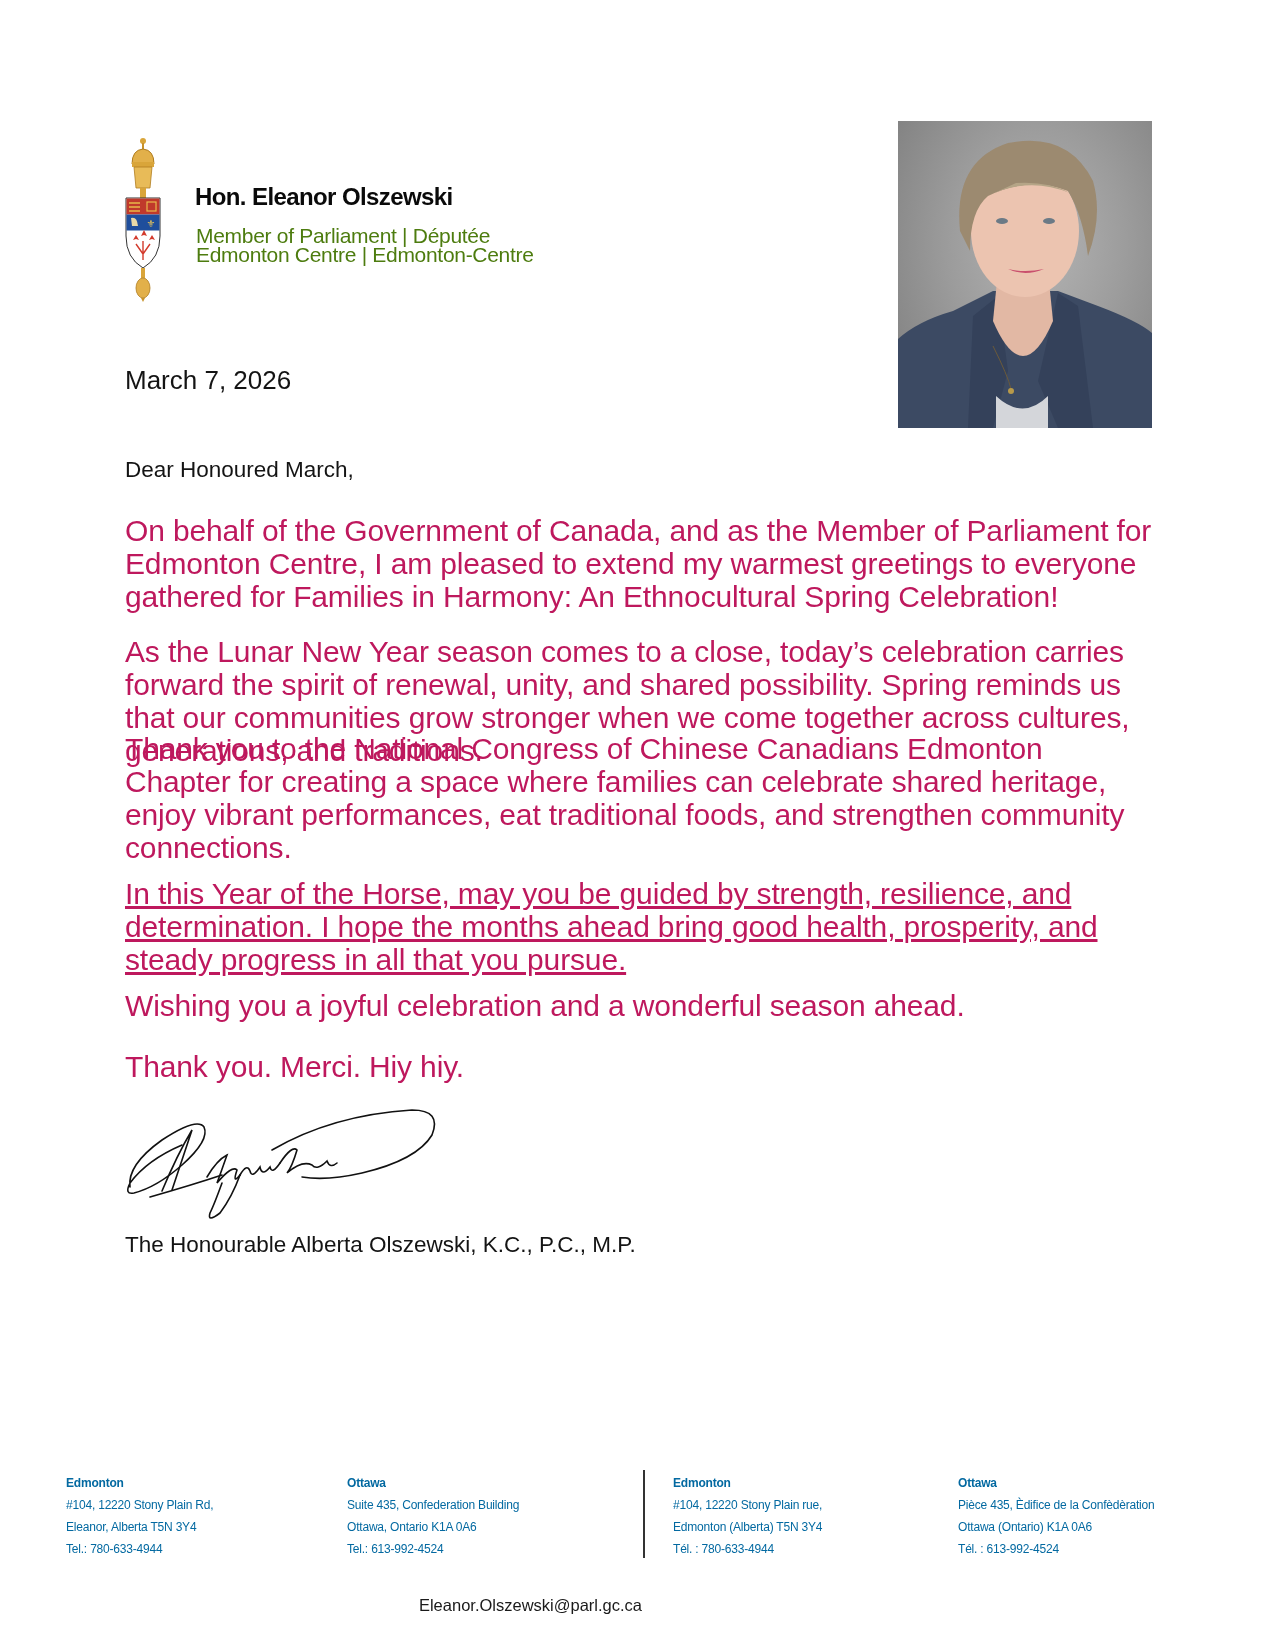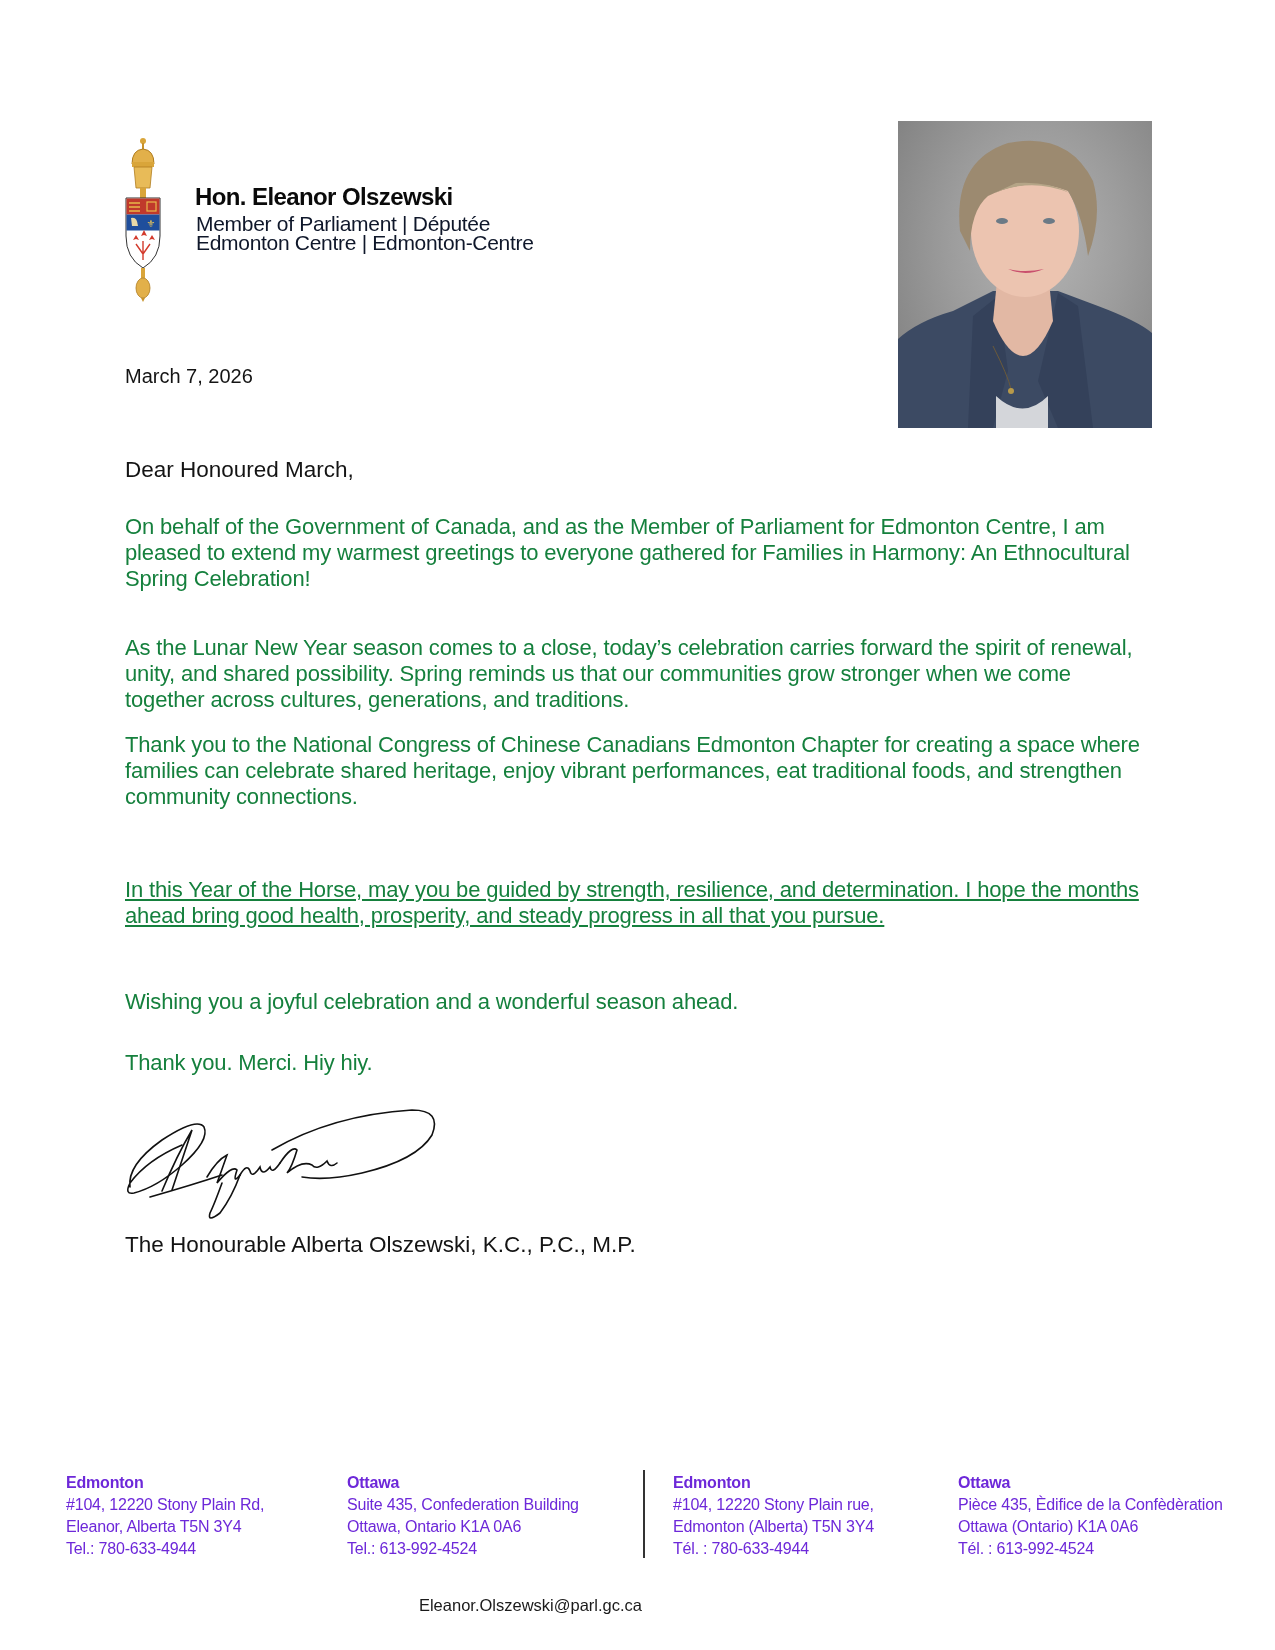--- a/index.html
+++ b/index.html
@@ -3,39 +3,39 @@
 <meta charset="utf-8">
 <style>
   html, body { margin: 0; padding: 0; background: #ffffff; }
   body { width: 1275px; height: 1650px; position: relative; overflow: hidden;
          font-family: "Liberation Sans", "DejaVu Sans", sans-serif; color: #111; }
   .abs { position: absolute; }
 
   
   .logo { left: 123px; top: 136px; width: 40px; height: 166px; }
   .title { left: 195px; top: 183px; font-size: 24px; font-weight: bold; letter-spacing: -0.6px; white-space: nowrap; color: #0a0a0a; }
-  .subtitle { left: 196px; top: 215px; font-size: 21px; line-height: 18px; white-space: nowrap; color: #0f172a; letter-spacing: -0.3px; }
+  .subtitle { left: 196px; top: 227px; font-size: 21px; line-height: 18px; white-space: nowrap; color: #4d7c0f; letter-spacing: -0.3px; }
   .subtitle div { height: 19px; }
 
   .photo { left: 898px; top: 121px; width: 254px; height: 307px; overflow: hidden;
            background: radial-gradient(ellipse at 55% 40%, #b4b4b4 0%, #9c9c9c 45%, #7a7a7a 100%); }
   .date { left: 125px; top: 365px; font-size: 22.5px; }
   .salutation { left: 125px; top: 457px; font-size: 22.5px; }
-  .para { position: absolute; left: 125px; width: 1030px; font-size: 22px; line-height: 26px; letter-spacing: -0.15px; color: #15803d; }
+  .para { position: absolute; left: 125px; width: 1030px; font-size: 30px; line-height: 33px; letter-spacing: -0.15px; color: #be185d; }
   .p1 { top: 514px; }
   .p2 { top: 635px; }
   .p3 { top: 716px; margin-top: 16px; }
   .p4 { top: 877px; text-decoration: underline; }
   .p5 { top: 989px; }
   .p6 { top: 1050px; }
   .signature { left: 122px; top: 1105px; width: 340px; height: 115px; }
   .closing { left: 125px; top: 1232px; font-size: 22.5px; color: #141414; white-space: nowrap; }
 
   
-  .fcol { position: absolute; top: 1472px; font-size: 16px; line-height: 22px; color: #6d28d9; white-space: nowrap; letter-spacing: -0.2px; }
+  .fcol { position: absolute; top: 1472px; font-size: 12px; line-height: 22px; color: #0369a1; white-space: nowrap; letter-spacing: -0.2px; }
   .fcol .fh { font-weight: bold; }
   .c1 { left: 66px; } .c2 { left: 347px; } .c3 { left: 673px; } .c4 { left: 958px; }
   .fdivider { left: 643px; top: 1470px; width: 1.5px; height: 88px; background: #333; }
   .email { left: 0; width: 1061px; top: 1596px; text-align: center; font-size: 16.5px; color: #1a1a1a; }
 </style>
 </head>
 <body>
 
 <div class="abs logo">
   <svg width="40" height="166" viewBox="0 0 40 166">
@@ -90,21 +90,21 @@
     <ellipse cx="104" cy="100" rx="6" ry="3" fill="#6b7a86"></ellipse>
     <ellipse cx="151" cy="100" rx="6" ry="3" fill="#6b7a86"></ellipse>
 
     <path d="M110 148 Q127 156 146 148 Q127 152 110 148 Z" fill="#c9506d"></path>
 
     <path d="M95 225 Q110 255 113 268" stroke="#6b5a3a" stroke-width="1" fill="none"></path>
     <circle cx="113" cy="270" r="3" fill="#b89a4a"></circle>
   </svg>
 </div>
 
-<div class="abs date" style="font-size:20px;color:#141414;">March 7, 2026</div>
+<div class="abs date" style="font-size:26px;color:#141414;">March 7, 2026</div>
 <div class="abs salutation" style="font-size:22.5px;color:#141414;">Dear Honoured March,</div>
 
 <div class="para p1">On behalf of the Government of Canada, and as the Member of Parliament for Edmonton Centre, I am pleased to extend my warmest greetings to everyone gathered for Families in Harmony: An Ethnocultural Spring Celebration!</div>
 <div class="para p2">As the Lunar New Year season comes to a close, today’s celebration carries forward the spirit of renewal, unity, and shared possibility. Spring reminds us that our communities grow stronger when we come together across cultures, generations, and traditions.</div>
 <div class="para p3">Thank you to the National Congress of Chinese Canadians Edmonton Chapter for creating a space where families can celebrate shared heritage, enjoy vibrant performances, eat traditional foods, and strengthen community connections.</div>
 <div class="para p4">In this Year of the Horse, may you be guided by strength, resilience, and determination. I hope the months ahead bring good health, prosperity, and steady progress in all that you pursue.</div>
 <div class="para p5">Wishing you a joyful celebration and a wonderful season ahead.</div>
 <div class="para p6">Thank you. Merci. Hiy hiy.</div>
 
 <div class="abs signature">

